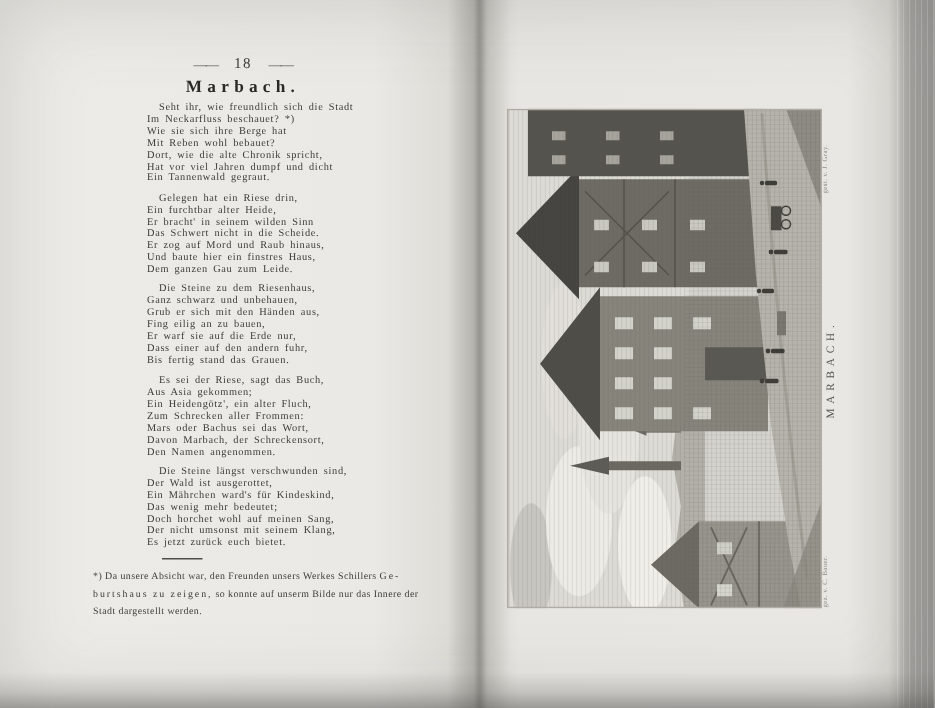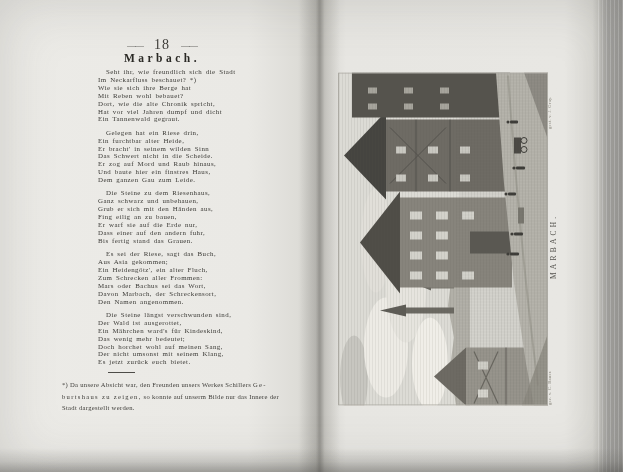--- a/index.html
+++ b/index.html
@@ -19,21 +19,21 @@
       repeating-linear-gradient(to right,rgba(255,255,255,.22) 0 1px,rgba(0,0,0,0) 1px 4px),
       linear-gradient(to right,#cfcec9 0,#b4b3af 4px,#a3a29f 10px,#9a9996 100%);}
   .bottom-shadow{position:absolute;left:0;top:448px;width:623px;height:24px;pointer-events:none;
     background:linear-gradient(to bottom,rgba(88,87,83,0) 0%,rgba(88,87,83,.18) 55%,rgba(70,69,66,.42) 100%);}
   .vignette{position:absolute;inset:0;pointer-events:none;box-shadow:inset 0 0 55px rgba(92,90,85,.22);}
 
   
   .text-block{position:absolute;left:62px;top:0;width:238px;color:#3b3a36;}
   .pageno-row{position:absolute;left:0;top:38px;width:200px;display:flex;align-items:center;justify-content:center;gap:11px;}
   .pageno-dash{font-size:9px;letter-spacing:-1px;color:#55544f;line-height:1;}
-  .pageno{font-size:14px;color:#3e3d39;letter-spacing:1px;line-height:1;}
+  .pageno{font-size:10px;color:#3e3d39;letter-spacing:1px;line-height:1;}
   .title{position:absolute;left:0;top:52px;width:200px;text-align:center;
     font-size:11.5px;font-weight:bold;letter-spacing:3.5px;color:#2a2925;}
   .poem{position:absolute;left:36px;top:68px;font-size:6.9px;line-height:7.9px;
     letter-spacing:.45px;word-spacing:1.4px;color:#3b3a36;}
   .stanza{margin:0 0 5.4px 0;}
   .stanza .line:first-child{text-indent:8px;}
   .fn-rule{position:absolute;left:46px;top:372px;width:27px;height:1px;background:#4d4c48;}
   .footnote{position:absolute;left:0;top:379px;width:238px;font-size:6.6px;line-height:11.6px;
     letter-spacing:.3px;color:#3e3d39;}
   .sperr{letter-spacing:1.3px;}

